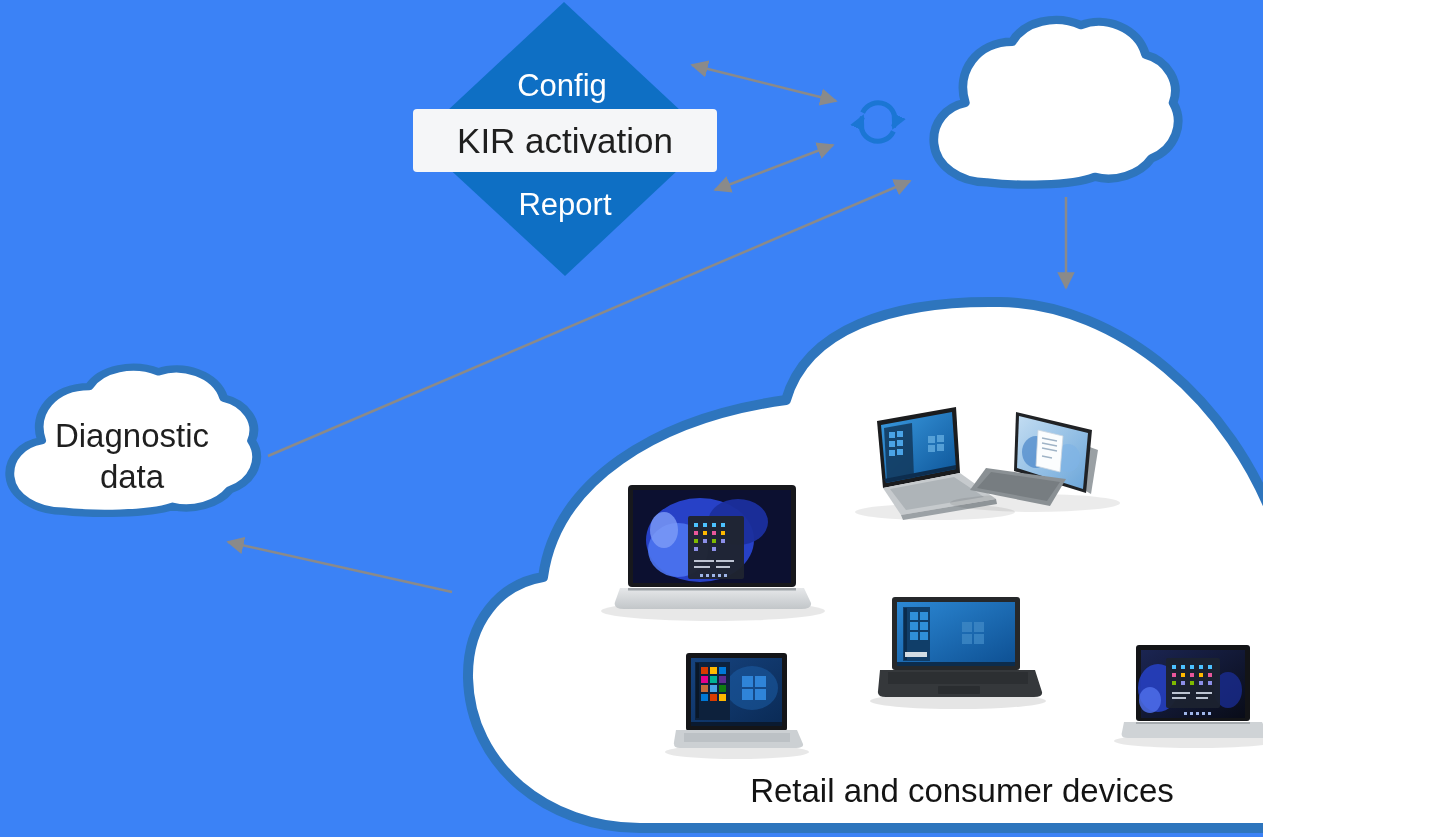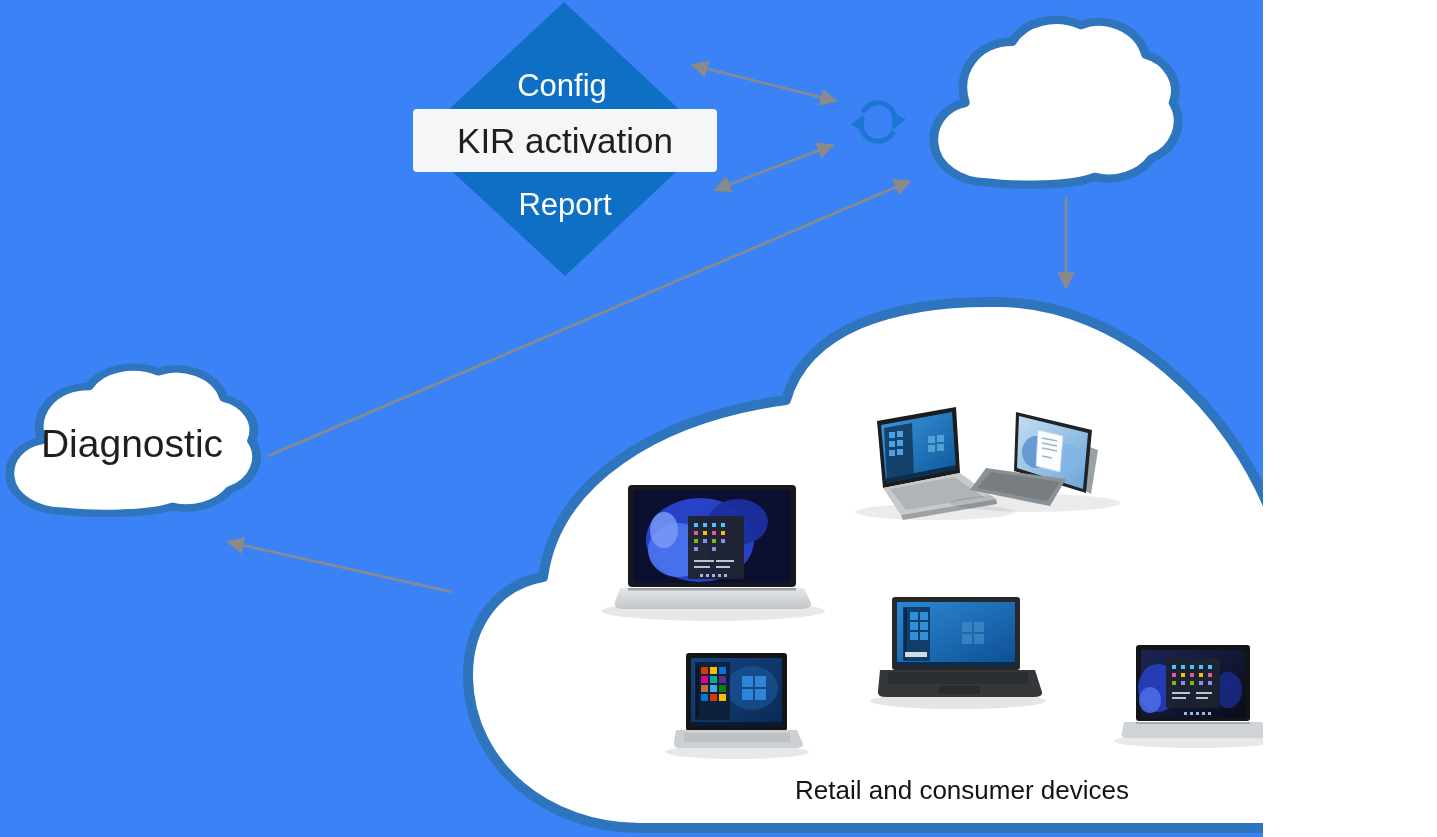--- a/index.html
+++ b/index.html
@@ -17,22 +17,22 @@
   }
   svg.layer{position:absolute;left:0;top:0;width:1437px;height:837px;}
   .label{position:absolute;transform:translate(-50%,-50%);white-space:nowrap;line-height:1.2;}
   .lbl-white{color:#ffffff;font-size:31px;font-weight:400;}
   .lbl-dark{color:var(--text-dark);font-weight:400;}
   .lbl-center{text-align:center;}
   #config-label{left:562px;top:86px;}
   #kir-label{left:565px;top:141px;font-size:35px;}
   #report-label{left:565px;top:205px;}
   #wu-label{left:1044px;top:113px;font-size:34px;line-height:41px;}
-  #diag-label{left:132px;top:443px;font-size:39px;line-height:41px;}
-  #retail-label{left:962px;top:791px;font-size:26px;color:#141414;}
+  #diag-label{left:132px;top:456px;font-size:33px;line-height:41px;}
+  #retail-label{left:962px;top:791px;font-size:33px;color:#141414;}
 </style>
 </head>
 <body>
 
 <div class="canvas">
 
   <svg class="layer" viewBox="0 0 1437 837">
     <defs>
       <marker id="mgray" viewBox="0 0 10 10" refX="9" refY="5" markerWidth="7" markerHeight="7" orient="auto-start-reverse">
         <path d="M0 0 L10 5 L0 10 Z" fill="#8a8a8a"></path>
@@ -294,17 +294,18 @@
 
   <div class="label lbl-white" id="config-label">Config</div>
   <div class="label lbl-dark" id="kir-label">KIR activation</div>
   <div class="label lbl-white" id="report-label">Report</div>
 
   <div class="label lbl-dark lbl-center" id="wu-label">
   </div>
 
   <div class="label lbl-dark lbl-center" id="diag-label">
     <div>Diagnostic</div>
+    <div>data</div>
   </div>
 
   <div class="label lbl-dark" id="retail-label">Retail and consumer devices</div>
 
 </div>
 
 </body></html>

